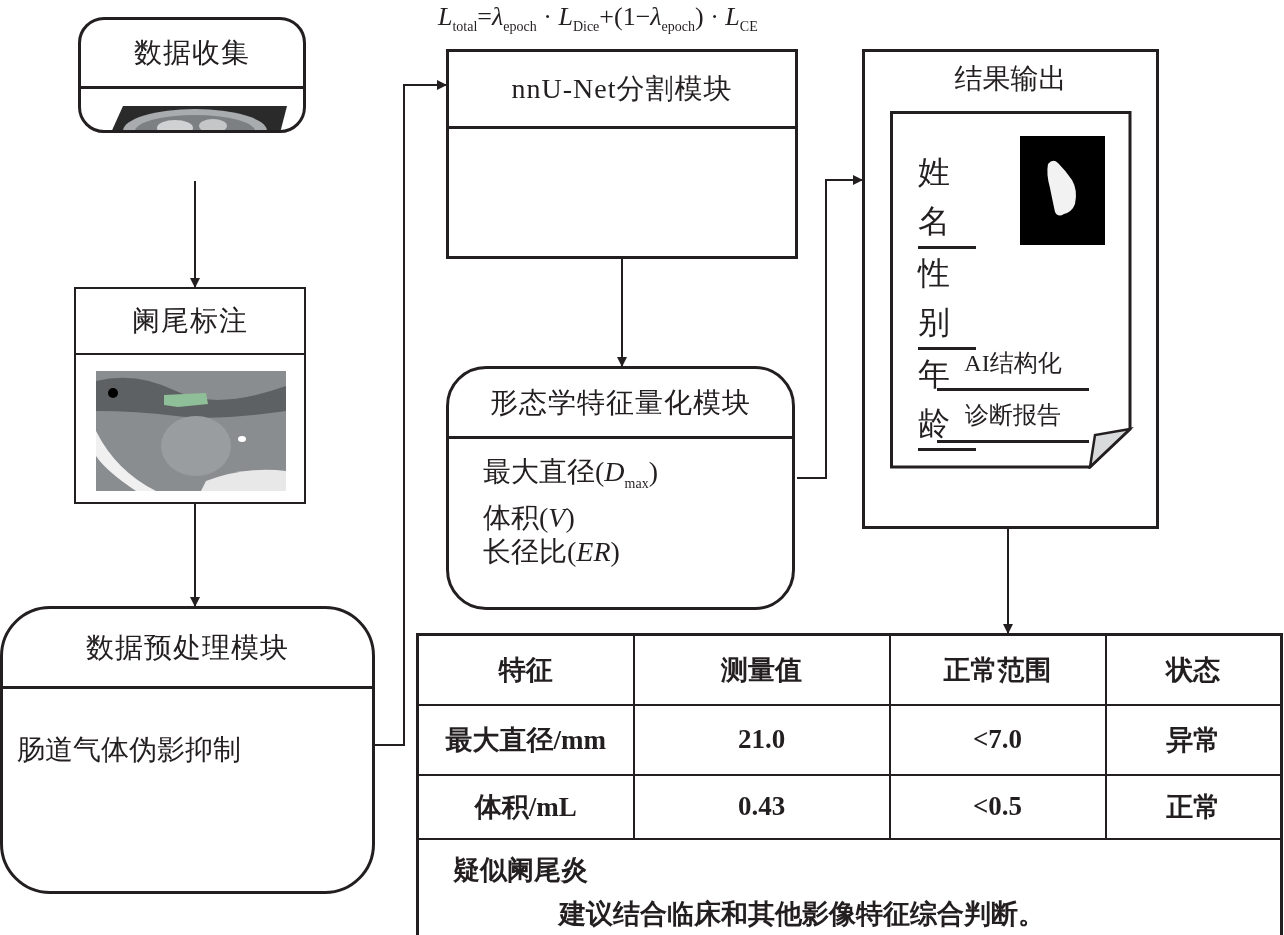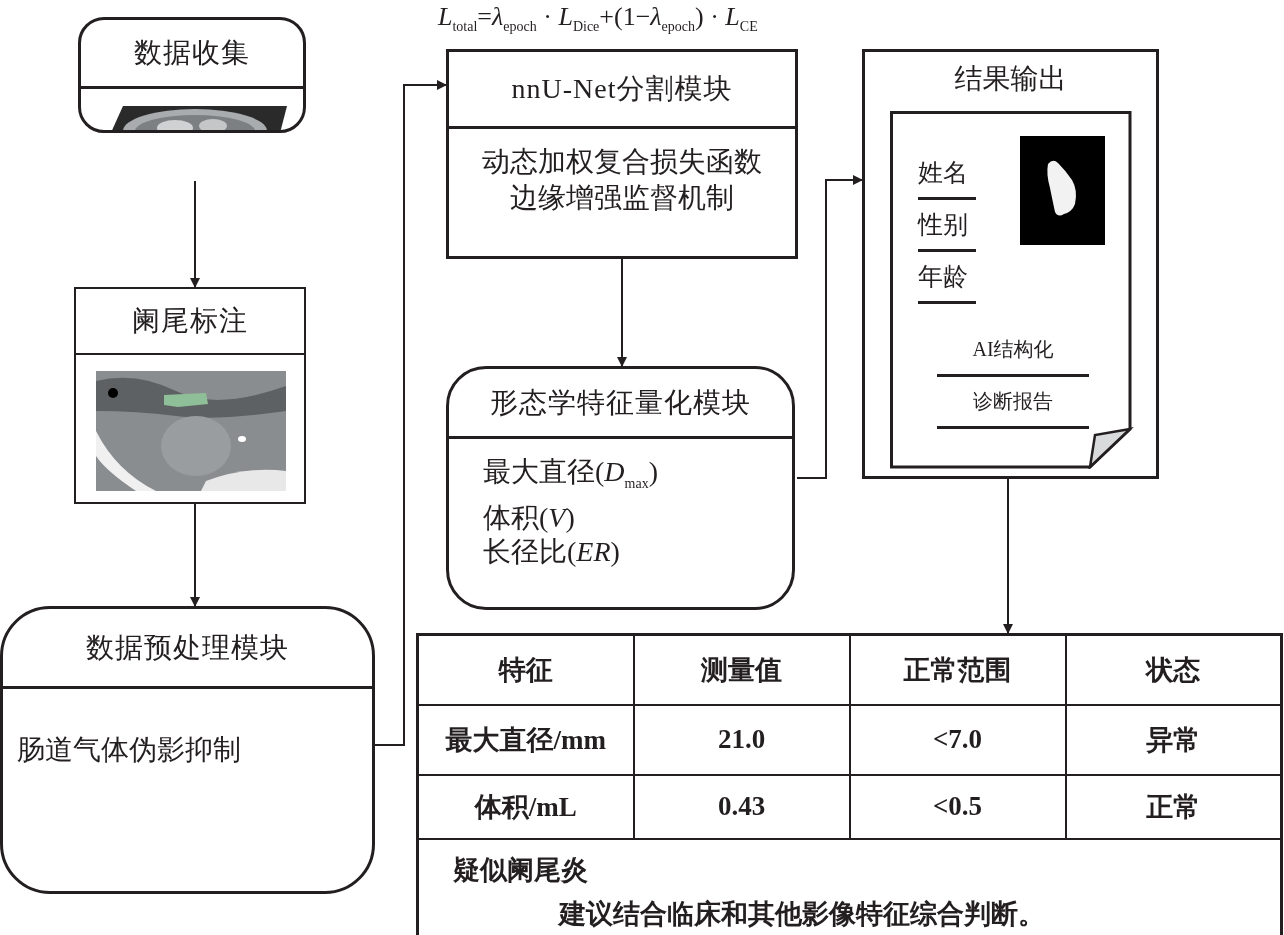--- a/index.html
+++ b/index.html
@@ -87,62 +87,58 @@
   <div class="hdr" style="height:80px;">数据预处理模块</div>
   <div class="body-text" style="left:14px; top:122px; line-height:38px; font-size:28px;">
     <div>肠道气体伪影抑制</div>
   </div>
 </div>
 
 <div class="box" style="left:446px; top:49px; width:352px; height:210px;">
   <div class="hdr" style="height:77px; font-family:'Liberation Serif',serif;">
       <span>nnU-Net分割模块</span>
     </div>
-  <div class="body-text" style="left:0; right:0; top:92px; text-align:center; line-height:36px;">
-    <div>动态加权复合损失函数</div>
-    <div>边缘增强监督机制</div>
-  </div>
 </div>
 
 <div class="box" style="left:446px; top:366px; width:349px; height:244px; border-radius:40px; overflow:hidden;">
   <div class="hdr" style="height:70px;">形态学特征量化模块</div>
   <div class="body-text" style="left:34px; top:86px; line-height:34px; font-family:'Liberation Serif',serif;">
     <div><span>最大直径(</span><i>D</i><sub style="font-size:14px;">max</sub><span>)</span></div>
     <div><span>体积(</span><i>V</i><span>)</span></div>
     <div><span>长径比(</span><i>ER</i><span>)</span></div>
   </div>
 </div>
 
-<div class="box" style="left:862px; top:49px; width:297px; height:430px;">
+<div class="box" style="left:862px; top:49px; width:297px; height:480px;">
   <div class="abs" style="left:0; right:0; top:8px; text-align:center; font-size:28px;">结果输出</div>
 
   <svg class="abs" style="left:25px; top:59px;" width="245" height="358" viewBox="0 0 245 358">
     <path d="M1.5,1.5 L240,1.5 L240,318 L200,356 L1.5,356 Z" fill="#fff" stroke="#231f20" stroke-width="3"></path>
     <path d="M240,318 L205,324 L200,356 Z" fill="#d9dadb" stroke="#231f20" stroke-width="2.5"></path>
   </svg>
-  <div class="abs" style="left:53px; top:96px; font-size:25px; line-height:49px;">
+  <div class="abs" style="left:53px; top:96px; font-size:32px; line-height:49px;">
     <div class="ul" style="width:58px;">姓名</div>
     <div class="ul" style="width:58px;">性别</div>
     <div class="ul" style="width:58px;">年龄</div>
   </div>
   <svg class="abs" style="left:155px; top:84px;" width="85" height="109" viewBox="0 0 85 109">
     <rect width="85" height="109" fill="#000"></rect>
     <path d="M28,28 Q33,22 38,27 Q46,35 52,44 Q58,54 55,68 Q52,76 44,78 Q38,82 35,76 Q32,62 30,52 Q26,38 28,28 Z" fill="#f2f2f2"></path>
   </svg>
-  <div class="abs" style="left:72px; top:273px; font-size:20px; line-height:49px; text-align:center;">
+  <div class="abs" style="left:72px; top:287px; font-size:24px; line-height:49px; text-align:center;">
     <div class="ul" style="width:152px; font-family:'Liberation Serif',serif;">AI结构化</div>
     <div class="ul" style="width:152px;">诊断报告</div>
   </div>
 </div>
 
 <table class="res">
   <tbody>
       <tr class="r1">
     <td style="width:216px;">特征</td>
-    <td style="width:216px;">测量值</td>
+    <td style="width:256px;">测量值</td>
     <td style="width:216px;">正常范围</td>
     <td>状态</td>
   </tr>
   <tr class="r1">
     <td>最大直径/mm</td>
     <td>21.0</td>
     <td>&lt;7.0</td>
     <td>异常</td>
   </tr>
   <tr class="r2">

